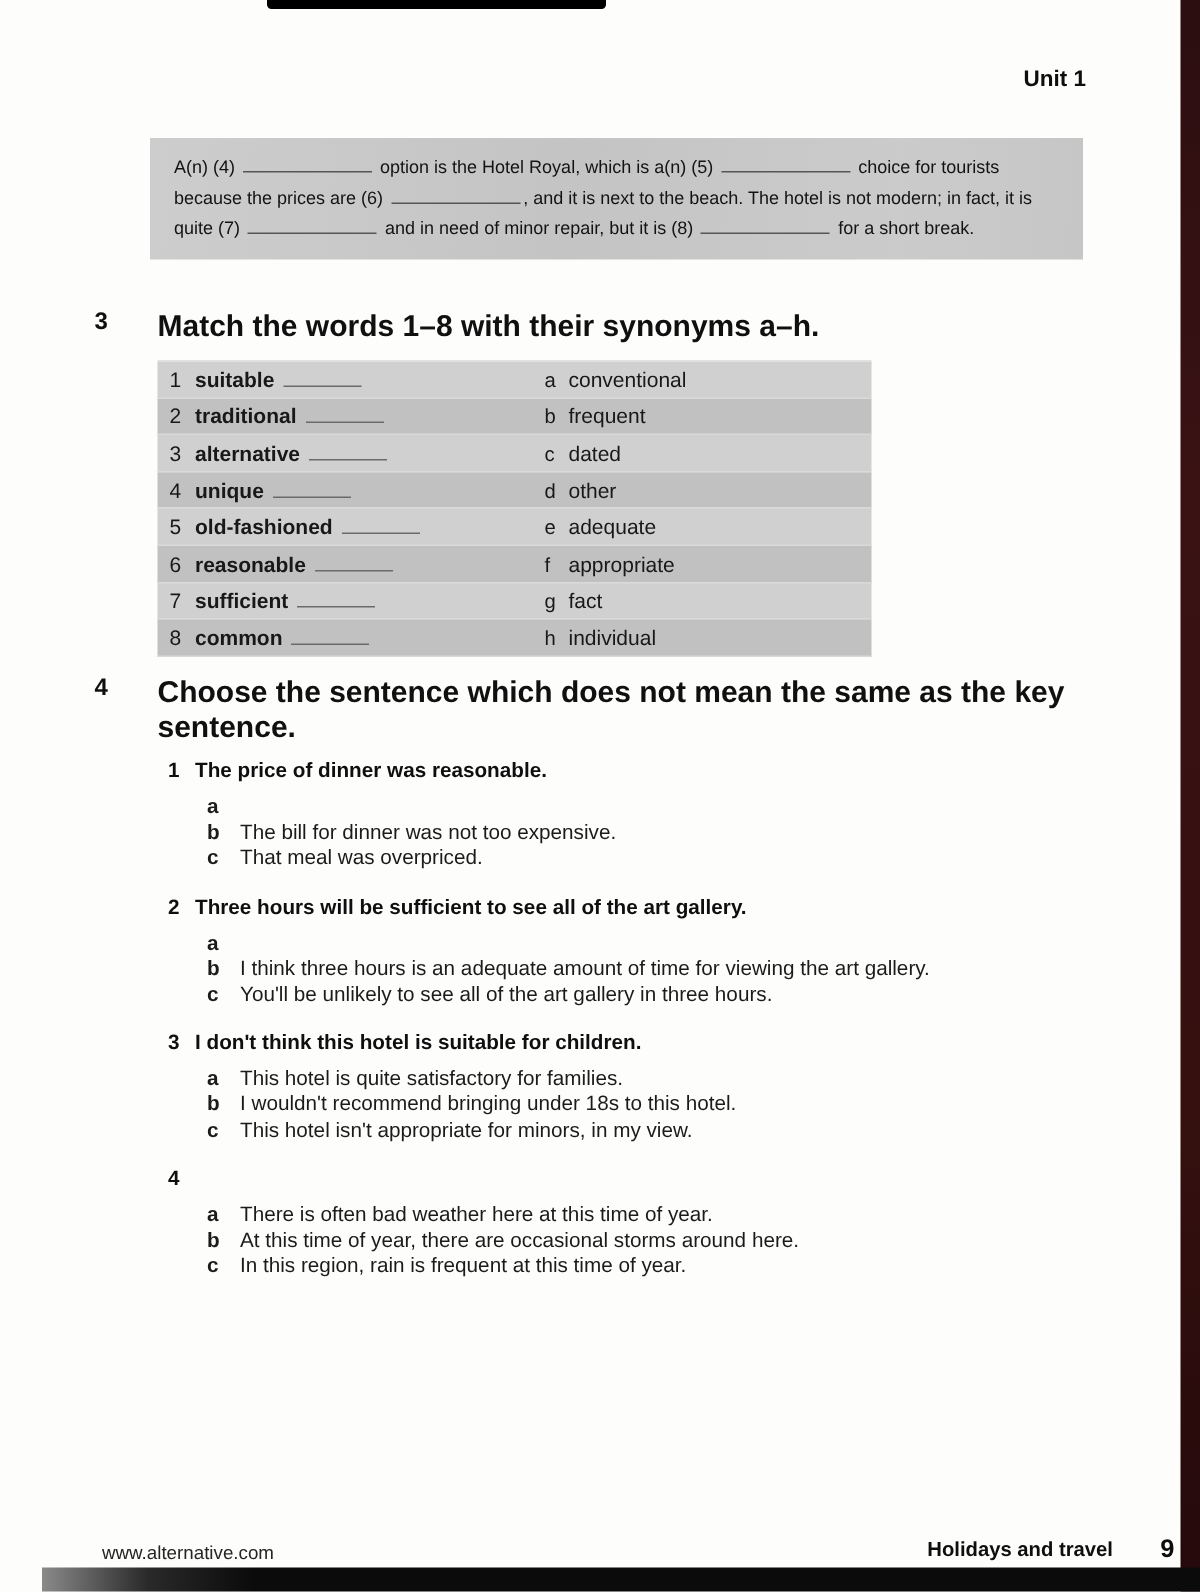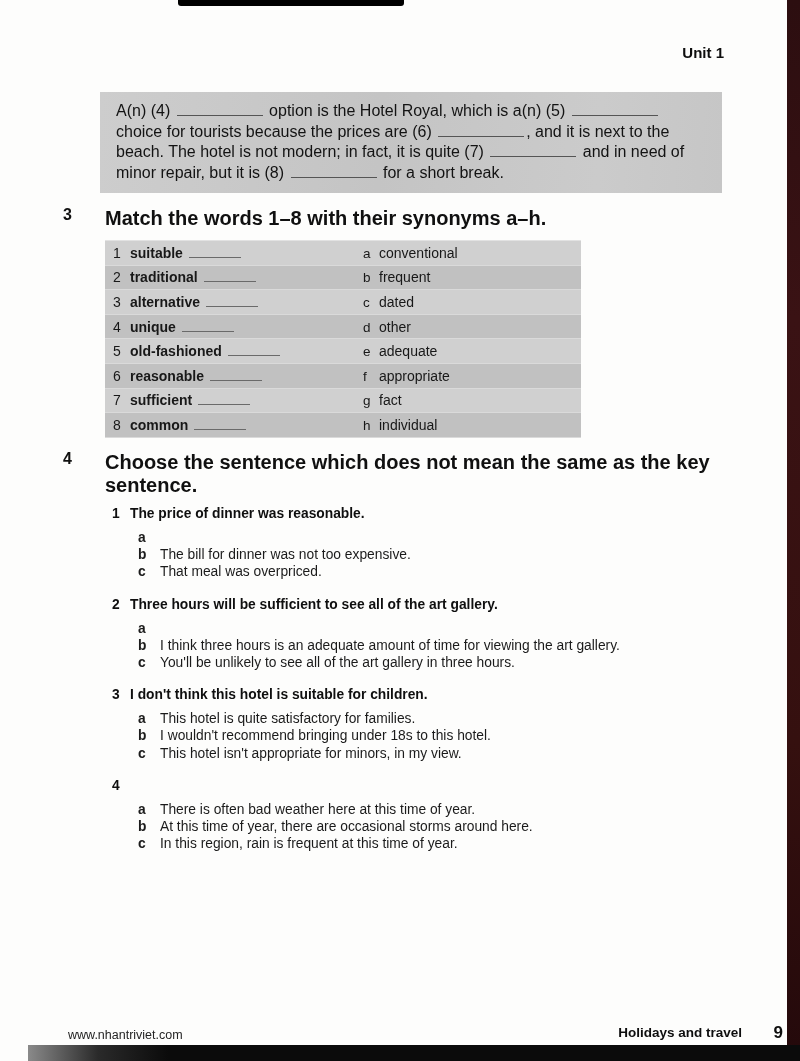--- a/index.html
+++ b/index.html
@@ -30,21 +30,21 @@
     position: absolute; top: 44px; right: 76px;
     font-weight: bold; font-size: 15px; color: #0e0e0e;
   }
 
   
   .gap-box {
     position: absolute; left: 100px; top: 92px; width: 622px;
     box-sizing: border-box; padding: 9px 16px 10px;
     background: linear-gradient(93deg, #cdcdcd 0%, #c4c4c4 45%, #cbcbcb 80%, #c6c6c6 100%);
   }
-  .gap-text { margin: 0; font-size: 16px; line-height: 20.5px; color: #131313; }
+  .gap-text { margin: 0; font-size: 12px; line-height: 20.5px; color: #131313; }
   .blank {
     display: inline-block; width: 86px; height: 11px;
     border-bottom: 1px solid #555; margin: 0 2px;
   }
 
   
   .exercise { position: absolute; display: flex; }
   #ex3 { left: 63px; top: 206px; width: 690px; }
   #ex4 { left: 63px; top: 450px; width: 700px; }
   .ex-num { width: 42px; font-weight: bold; font-size: 16px; color: #101010; flex: 0 0 42px; }
@@ -264,17 +264,17 @@
             </div>
             <div class="mcq-opt">
               <span class="mcq-opt-letter">c</span>
               <span class="mcq-opt-text">In this region, rain is frequent at this time of year.</span>
             </div>
           </div>
         </div>
     </div>
   </section>
 
-  <span class="footer-website">www.nhantriviet.com</span>
+  <span class="footer-website">www.alternative.com</span>
   <span class="footer-section">Holidays and travel</span>
   <span class="footer-page">9</span>
 
 </div>
 
 </body></html>

